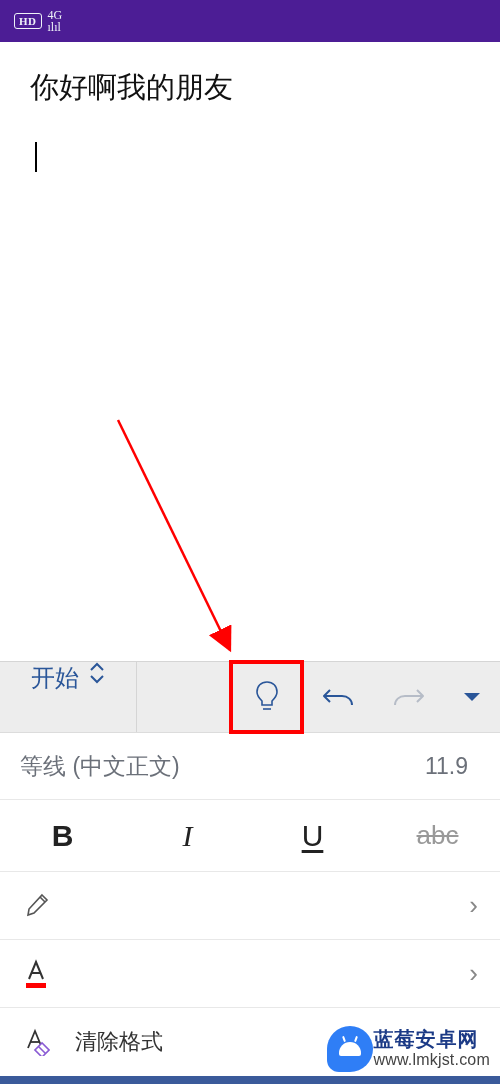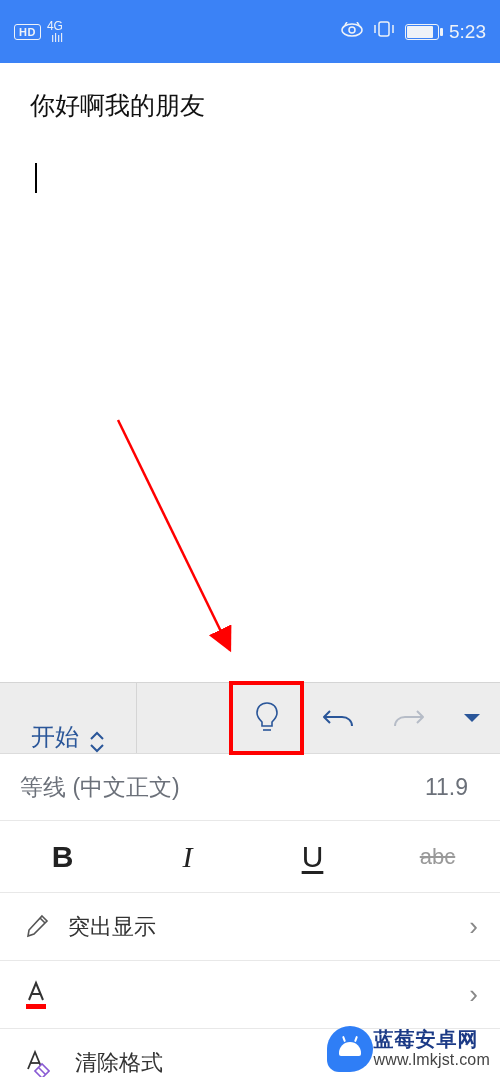--- a/index.html
+++ b/index.html
@@ -5,57 +5,58 @@
     * { margin: 0; padding: 0; box-sizing: border-box; }
     body {
       font-family: -apple-system, "Segoe UI", "Microsoft YaHei", sans-serif;
       width: 500px;
       height: 1084px;
       background: #3a5a9a;
       position: relative;
       overflow: hidden;
     }
     .status-bar {
-      height: 63px;
-      background: #3b82f6;
+      height: 42px;
+      background: #4c1d95;
       color: #eef2f8;
       display: flex;
       align-items: center;
       padding: 0 14px;
       font-size: 19px;
+      font-family: Liberation Serif, serif;
     }
     .status-left { display: flex; align-items: center; gap: 6px; }
     .hd-badge {
       border: 1.5px solid #eef2f8;
       border-radius: 3px;
       font-size: 11px;
       font-weight: 600;
       padding: 1px 4px;
       letter-spacing: 0.5px;
     }
-    .sig4g { font-size: 12px; line-height: 1; text-align: right; }
+    .sig4g { font-size: 12px; line-height: 1; }
     .status-right { margin-left: auto; display: flex; align-items: center; gap: 10px; }
     .batt {
       width: 34px; height: 16px;
       border: 1.5px solid #eef2f8;
       border-radius: 3px;
       position: relative;
     }
     .batt::after {
       content: "";
       position: absolute; right: -5px; top: 3px;
       width: 3px; height: 8px; background: #eef2f8; border-radius: 1px;
     }
     .batt-fill { position: absolute; left: 1px; top: 1px; bottom: 1px; width: 82%; background: #eef2f8; border-radius: 1px; }
 
     .doc-area {
       background: #fff;
       height: 619px;
       padding: 26px 30px;
-      font-size: 25px;
+      font-size: 29px;
       color: #111;
       position: relative;
     }
     .cursor {
       position: absolute;
       left: 35px; top: 100px;
       width: 2px; height: 30px;
       background: #000;
     }
 
@@ -63,21 +64,21 @@
       background: #ededed;
       height: 72px;
       border-top: 1px solid #d5d5d5;
       border-bottom: 1px solid #dcdcdc;
       display: flex;
       align-items: stretch;
     }
     .tab-sel {
       width: 137px;
       display: flex;
-      align-items: flex-end;
+      align-items: flex-start;
       justify-content: center;
       color: #2a5699;
       font-size: 24px;
       gap: 10px;
       border-right: 1px solid #d5d5d5;
     }
     .tab-updown { display: flex; flex-direction: column; line-height: 0.7; font-size: 18px; color: #2a5699; }
     .spacer { flex: 1; border-right: 1px solid #d5d5d5; }
     .rib-btn {
       width: 71px;
@@ -120,21 +121,21 @@
     .style-cell {
       flex: 1;
       display: flex;
       align-items: center;
       justify-content: center;
       font-size: 30px;
       color: #222;
     }
     .ital { font-family: Georgia, serif; font-style: italic; }
     .underline { text-decoration: underline; text-underline-offset: 4px; }
-    .strike { text-decoration: line-through; color: #999; font-size: 22px; }
+    .strike { text-decoration: line-through; color: #999; font-size: 26px; }
 
     .list-row {
       height: 68px;
       display: flex;
       align-items: center;
       padding: 0 22px;
       font-size: 22px;
       color: #333;
       border-bottom: 1px solid #e8e8e8;
     }
@@ -179,41 +180,20 @@
   </style>
 </head>
 <body>
 
 <div class="status-bar">
   <div class="status-left">
     <span class="hd-badge">HD</span>
     <span class="sig4g">
       <span>4G</span><br>ılıl
     </span>
-  </div>
-  <div class="status-right">
-    <span>
-      <svg width="22" height="16" viewBox="0 0 22 16">
-          <ellipse cx="11" cy="8" rx="10" ry="6" fill="none" stroke="#eef2f8" stroke-width="1.5"></ellipse>
-          <circle cx="11" cy="8" r="3" fill="none" stroke="#eef2f8" stroke-width="1.5"></circle>
-          <line x1="6" y1="0" x2="4" y2="3" stroke="#eef2f8" stroke-width="1.5"></line>
-          <line x1="16" y1="0" x2="18" y2="3" stroke="#eef2f8" stroke-width="1.5"></line>
-        </svg>
-    </span>
-    <span>
-      <svg width="22" height="18" viewBox="0 0 22 18">
-          <rect x="6" y="2" width="10" height="14" rx="2" fill="none" stroke="#eef2f8" stroke-width="1.5"></rect>
-          <line x1="2" y1="5" x2="2" y2="13" stroke="#eef2f8" stroke-width="1.5"></line>
-          <line x1="20" y1="5" x2="20" y2="13" stroke="#eef2f8" stroke-width="1.5"></line>
-        </svg>
-    </span>
-    <span class="batt">
-        <span class="batt-fill"></span>
-      </span>
-    <span>5:23</span>
   </div>
 </div>
 
 <div class="doc-area">
   <div>你好啊我的朋友</div>
   <div class="cursor"></div>
 </div>
 
 <div class="ribbon-bar">
   <div class="tab-sel">
@@ -281,21 +261,20 @@
       </div>
   </div>
 
   <div class="list-row">
     <span class="list-icon">
       <svg width="28" height="28" viewBox="0 0 28 28">
           <path d="M20 3 L25 8 L12 21 L6 23 L7 17 Z" fill="none" stroke="#555" stroke-width="1.6"></path>
           <path d="M18 5 L23 10" stroke="#555" stroke-width="1.6"></path>
         </svg>
     </span>
-    <span>突出显示</span>
     <span class="chev">›</span>
   </div>
 
   <div class="list-row">
     <span class="list-icon">
       <svg width="28" height="30" viewBox="0 0 28 30">
           <path d="M7 20 L14 3 L21 20" fill="none" stroke="#333" stroke-width="2"></path>
           <line x1="9.5" y1="14" x2="18.5" y2="14" stroke="#333" stroke-width="2"></line>
           <rect x="4" y="24" width="20" height="5" fill="#ff0000"></rect>
         </svg>

